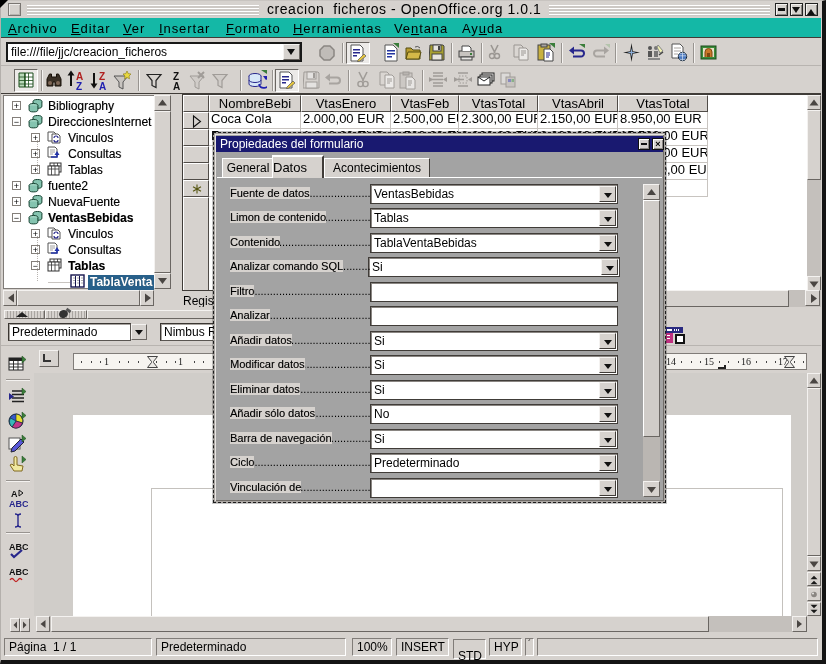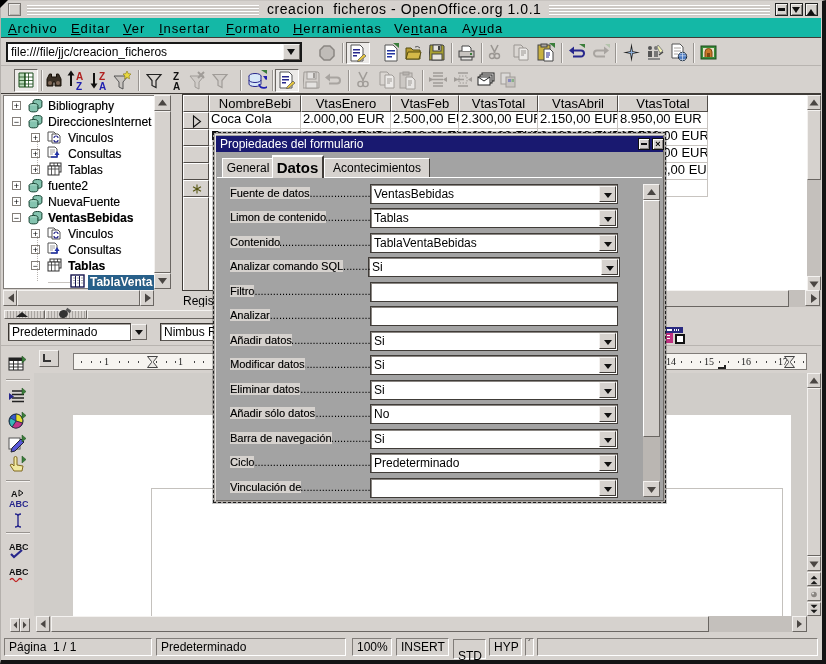--- a/index.html
+++ b/index.html
@@ -881,21 +881,21 @@
 </div>
 
 <div class="abs" id="dialog" style="left:212px;top:131px;width:453px;height:371px;background:#a3a3a3;border:2px solid #aaa6a2;outline:1px dashed #1c1c1c;outline-offset:-1px;box-shadow:inset 1px 1px 0 #e8e5e2, inset -1px -1px 0 #706c68, 0 0 0 1px rgba(30,30,30,.25)">
 
   <div class="abs" style="left:1px;top:2px;width:447px;height:16px;background:#191970;color:#fff;font-size:12px;line-height:16px;padding-left:4px">Propiedades del formulario</div>
   <div class="abs" style="left:423px;top:4px;width:12px;height:12px;background:#d6d2ce;border:1px solid #111;box-shadow:inset 1px 1px 0 #fff,inset -1px -1px 0 #8a8682"></div>
   <div class="abs" style="left:426px;top:9px;width:6px;height:2px;background:#111"></div>
   <div class="abs" style="left:437px;top:4px;width:12px;height:12px;background:#d6d2ce;border:1px solid #111;box-shadow:inset 1px 1px 0 #fff,inset -1px -1px 0 #8a8682;font-size:9px;line-height:10px;text-align:center;font-weight:bold">×</div>
 
   <div class="abs" style="left:7px;top:24px;width:52px;height:19px;background:#d6d2ce;border-top:1px solid #fff;border-left:1px solid #fff;border-right:1px solid #403c38;font-size:12px;text-align:center;line-height:19px">General</div>
-  <div class="abs" style="left:57px;top:21px;width:52px;height:23px;background:#d6d2ce;border-top:2px solid #fff;border-left:1px solid #fff;border-right:2px solid #403c38;font-size:15px;text-align:center;line-height:21px;font-weight:bold;z-index:3">Datos</div>
+  <div class="abs" style="left:57px;top:21px;width:52px;height:23px;background:#d6d2ce;border-top:2px solid #fff;border-left:1px solid #fff;border-right:2px solid #403c38;font-size:13px;line-height:21px;font-weight:normal;z-index:3">Datos</div>
   <div class="abs" style="left:109px;top:24px;width:106px;height:19px;background:#d6d2ce;border-top:1px solid #fff;border-left:1px solid #fff;border-right:1px solid #403c38;font-size:12px;text-align:center;line-height:19px">Acontecimientos</div>
   <div class="abs" style="left:2px;top:43px;width:445px;height:1px;background:#fff;z-index:2"></div>
 
   <div class="dlgrow" style="top:50px">
         <span class="dlab">Fuente de datos</span>
         <span class="dots"></span>
         <span class="dcombo">
           <i>VentasBebidas</i>
           <u class="dbtn"></u>
         </span>

